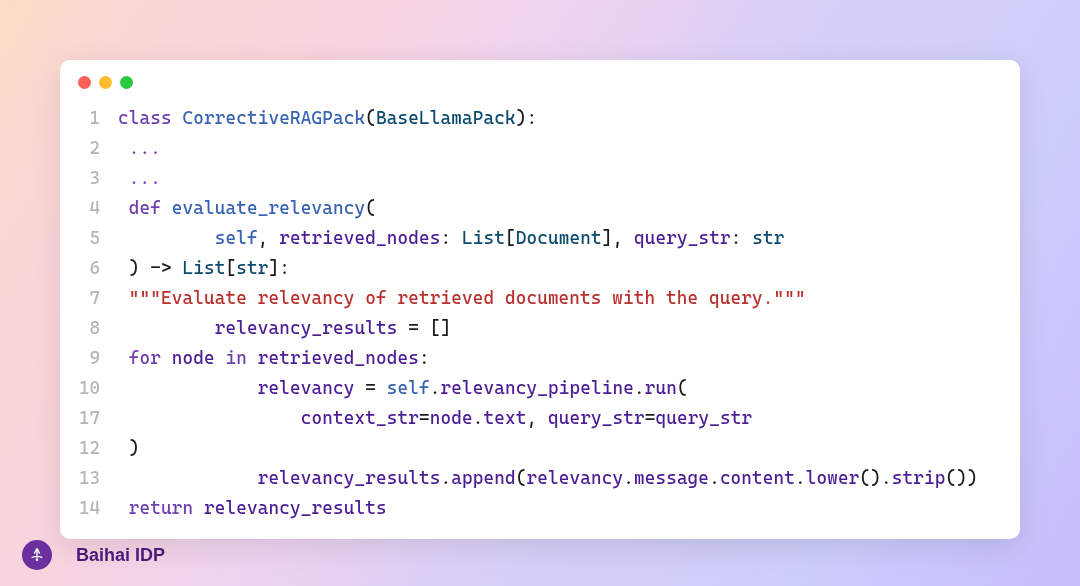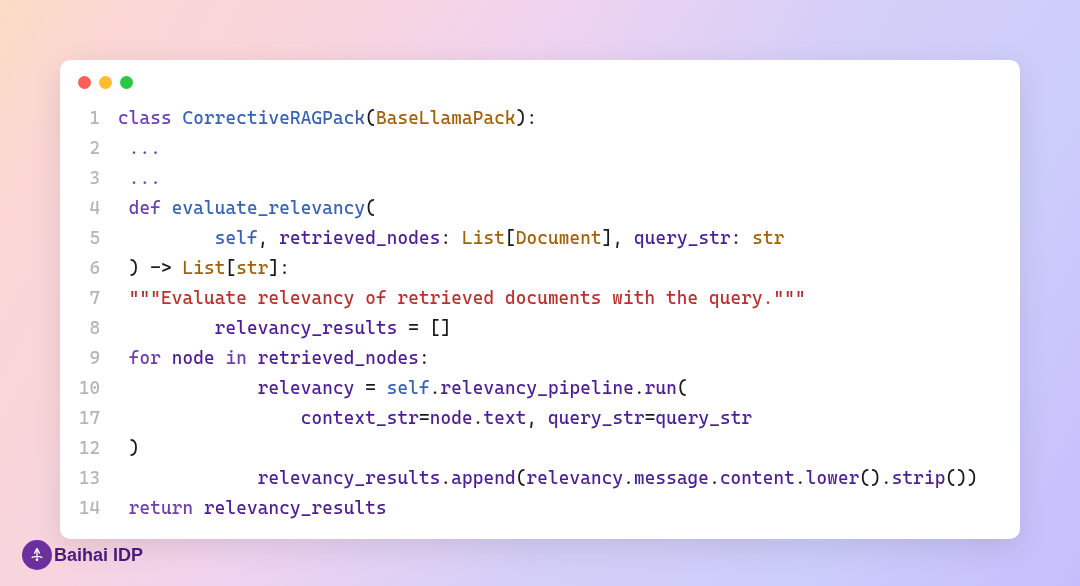--- a/index.html
+++ b/index.html
@@ -59,32 +59,32 @@
     }
     .code {
       color: #1a1a1a;
       letter-spacing: 0.2px;
     }
     .kw { color: #6f3faf; }
     .cls { color: #3862b3; margin-top: 12px; }
     .fn { color: #3862b3; margin-top: 6px; }
     .var { color: #4c1d95; }
     .self-kw { color: #3862b3; margin-top: 36px; }
-    .type { color: #a16207; }
+    .type { color: #0c4a6e; }
     .str { color: #b8312f; }
     .punct { color: #1a1a1a; }
     .op { color: #1a1a1a; }
     .ellipsis { color: #6f3faf; }
     .brand {
       position: absolute;
       left: 22px;
       bottom: 16px;
       display: flex;
       align-items: center;
-      gap: 2px;
+      gap: 24px;
     }
     .brand-logo {
       width: 30px;
       height: 30px;
       border-radius: 50%;
       background: #6b2f9e;
       display: flex;
       align-items: center;
       justify-content: center;
     }

